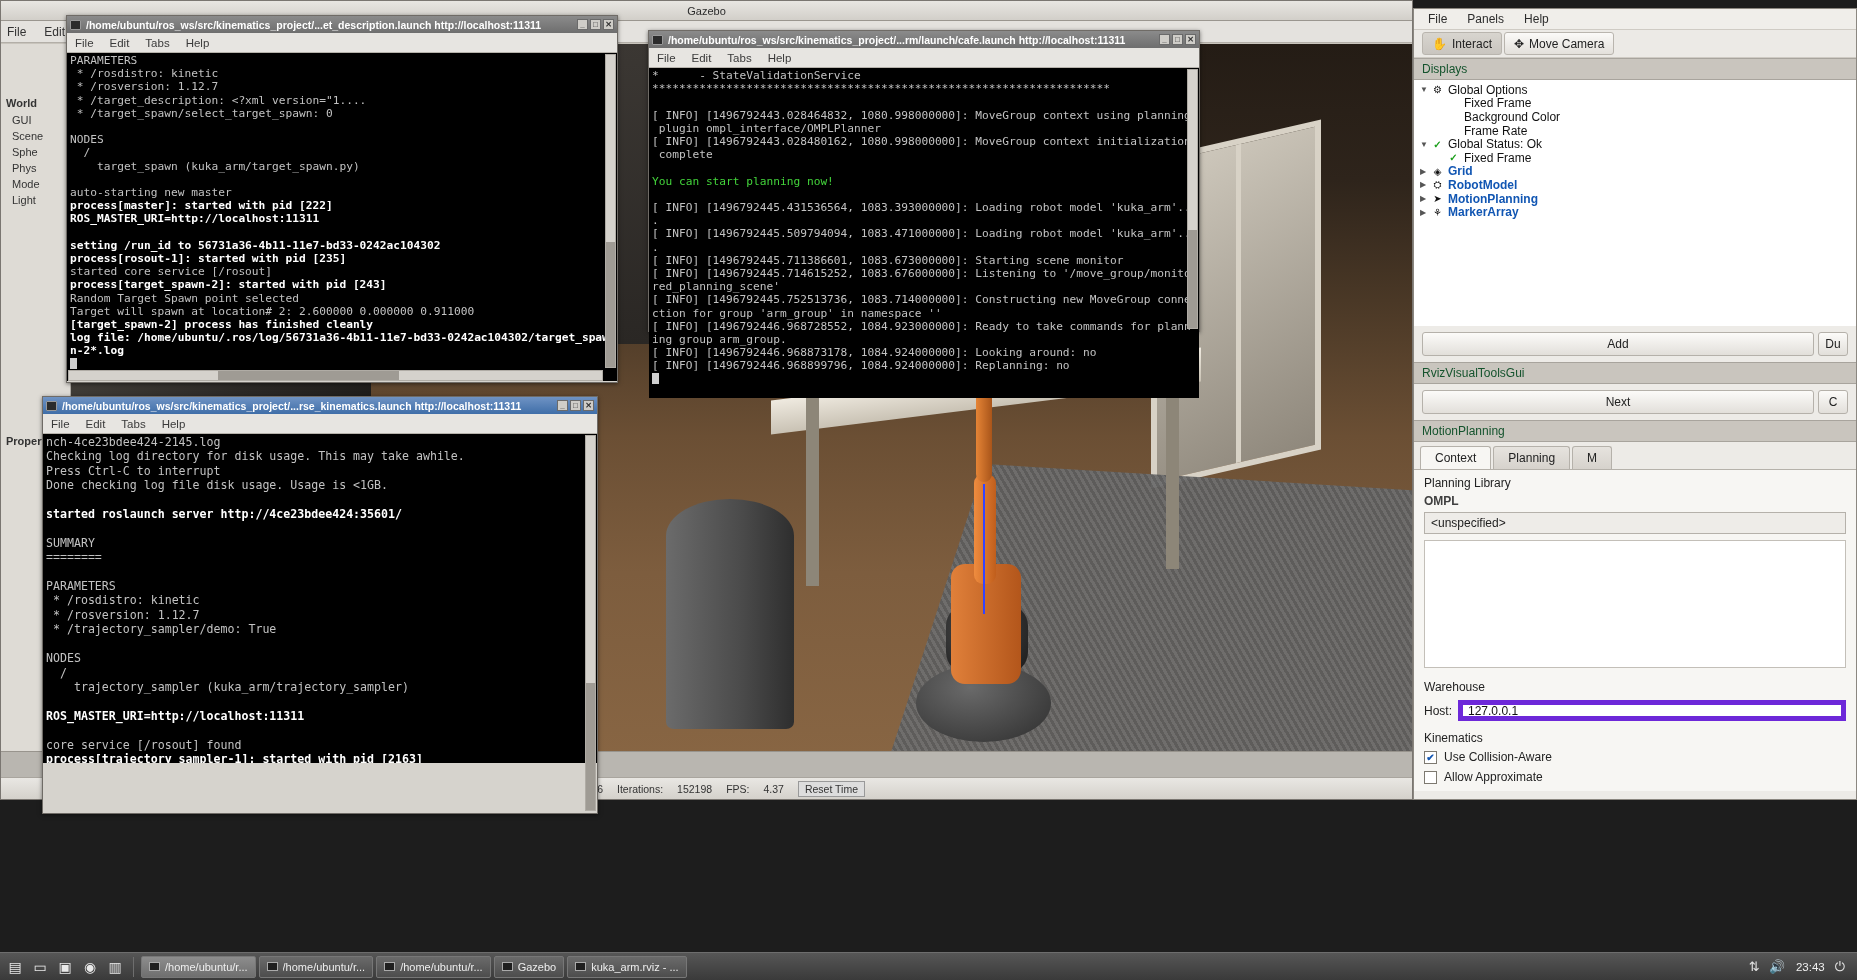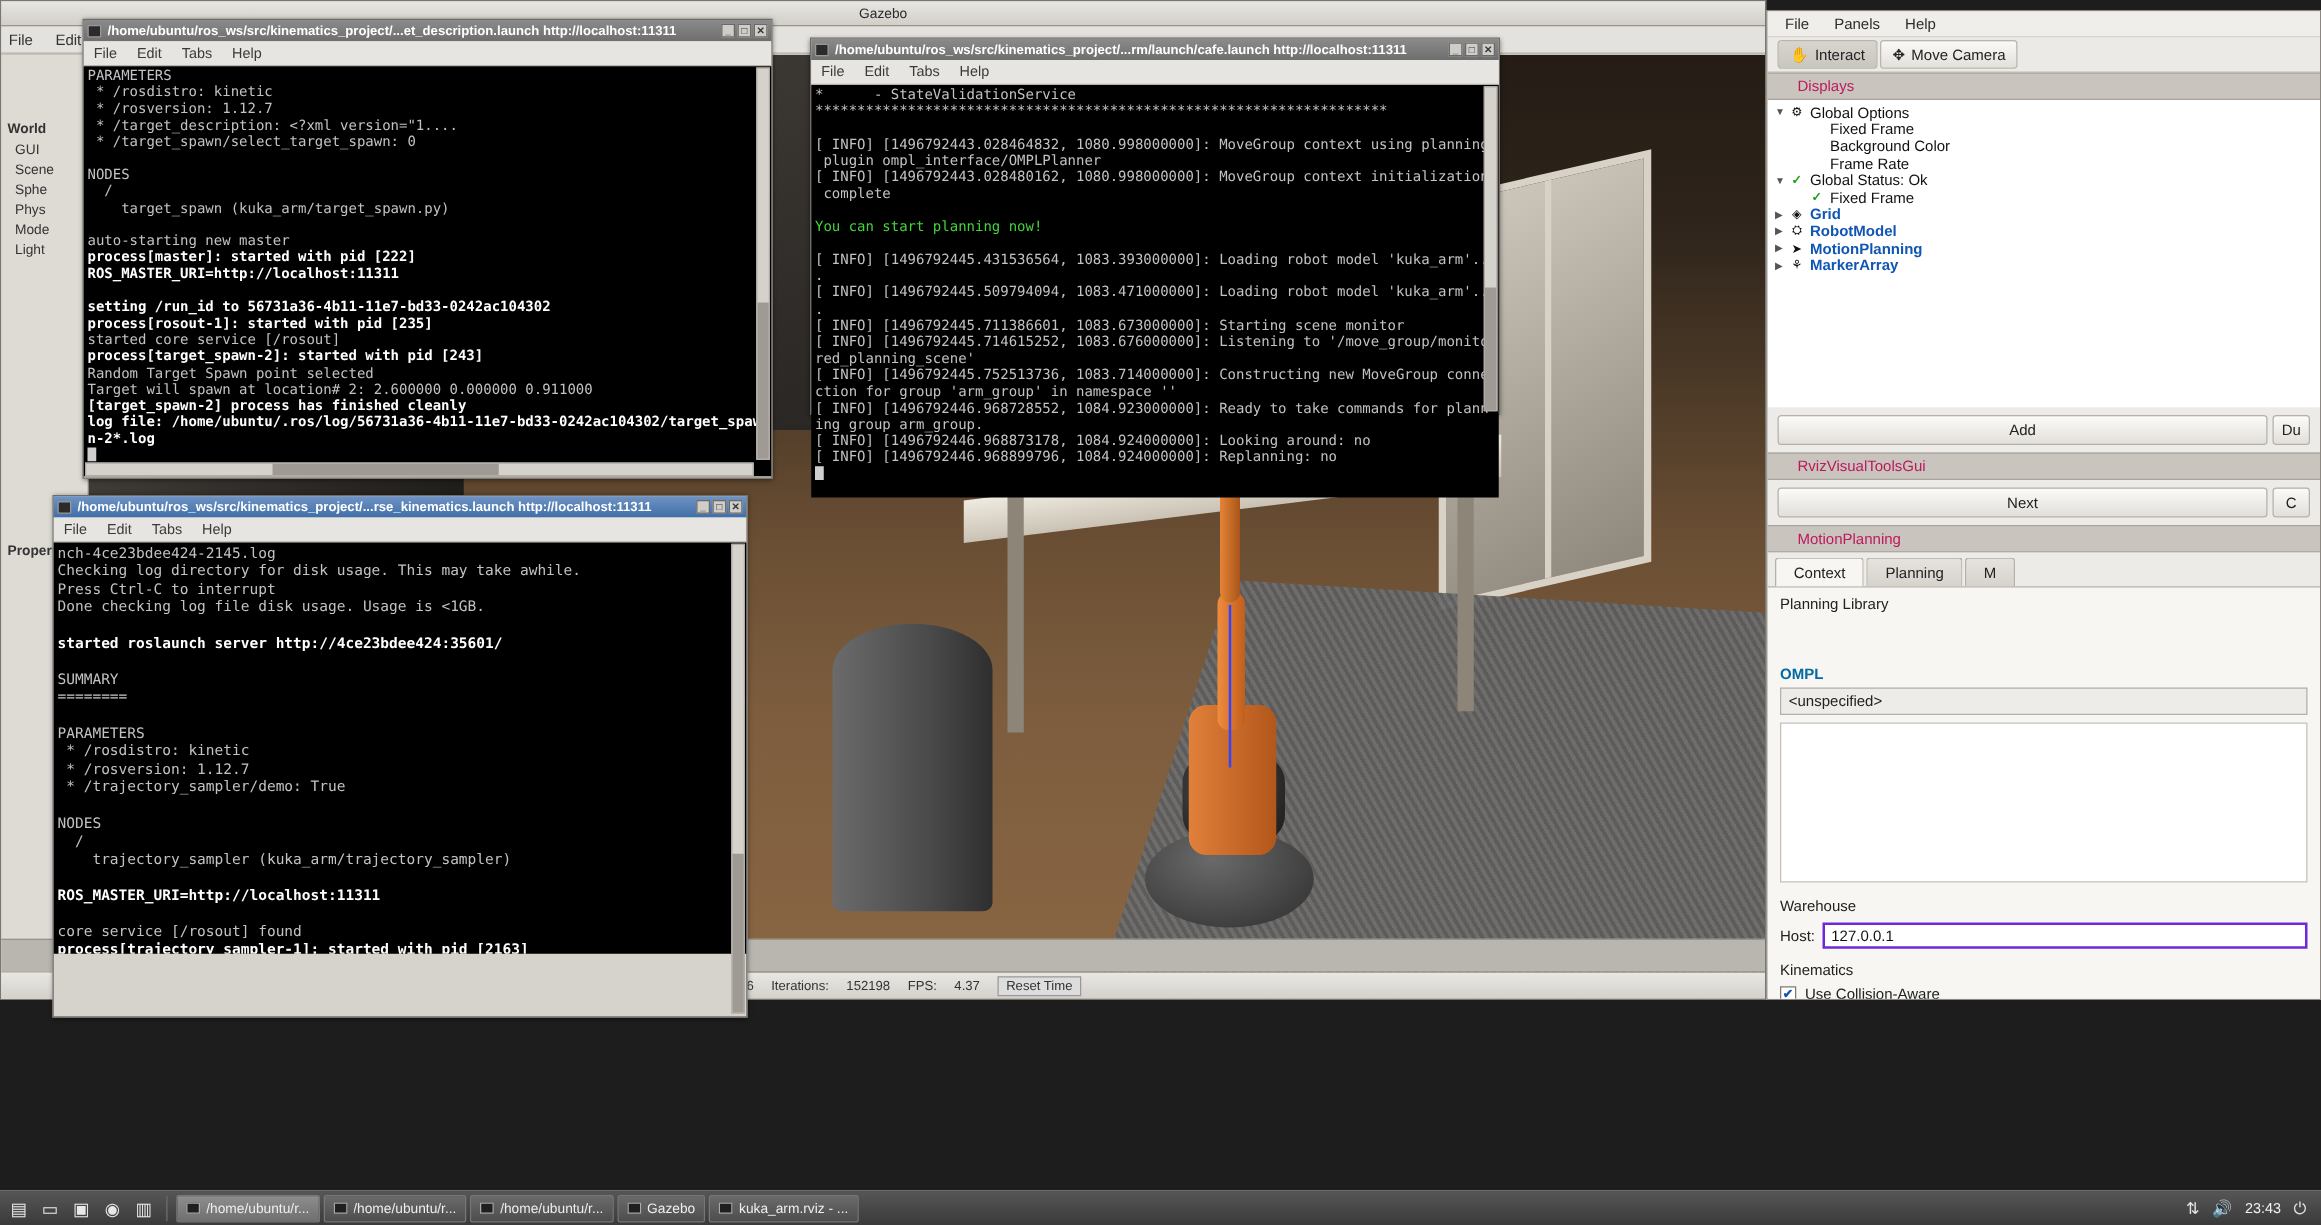--- a/index.html
+++ b/index.html
@@ -112,48 +112,48 @@
   .rv-menu { height:21px; background:#f0eeea; display:flex; align-items:center;
     gap:20px; padding-left:14px; font-size:12px; color:#2c2c2c;
     border-bottom:1px solid #cfcbc4; }
   .rv-toolbar { height:28px; background:#eceae6; display:flex; align-items:center;
     gap:2px; padding-left:8px; border-bottom:1px solid #cfcbc4; }
   .tool-btn { height:23px; display:flex; align-items:center; gap:5px;
     padding:0 9px; font-size:12px; color:#222;
     background:linear-gradient(#fbfaf8,#e3e0db); border:1px solid #b9b5ae;
     border-radius:3px; }
   .tool-btn.pressed { background:linear-gradient(#d8d5cf,#c9c5bf); }
-  .panel-hdr { background:#c9c5be; font-size:12px; color:#be185d;
-    padding:3px 24px; border-top:1px solid #a8a49d; border-bottom:1px solid #a8a49d; }
+  .panel-hdr { background:#c9c5be; font-size:12px; color:#14532d;
+    padding:3px 8px; border-top:1px solid #a8a49d; border-bottom:1px solid #a8a49d; }
   .displays-tree { background:#fff; font-size:12px; color:#111; padding:3px 0;
     height:246px; overflow:hidden; }
   .dt-row { display:flex; align-items:center; height:13.6px; padding-left:6px;
     white-space:nowrap; }
   .dt-arrow { width:11px; color:#555; font-size:8px; flex:0 0 auto; }
   .dt-ico { width:13px; flex:0 0 auto; text-align:center; font-size:10px; }
   .dt-label { margin-left:4px; }
   .dt-label.blue { color:#1156b3; font-weight:bold; }
   .dt-label.ok { color:#111; }
   .check { color:#1a9e1a; font-weight:bold; }
   .rv-btnrow { display:flex; gap:4px; padding:6px 8px; background:#edebe7; }
   .rv-btn { flex:1; height:24px; font-size:12px; color:#222;
     background:linear-gradient(#fcfbf9,#e2dfda); border:1px solid #b5b1aa;
     border-radius:3px; display:flex; align-items:center; justify-content:center; }
   .tabs { display:flex; gap:2px; padding:4px 6px 0 6px; background:#edebe7; }
   .tab { padding:4px 14px; font-size:12px; color:#222;
     background:linear-gradient(#e6e3de,#d6d2cc); border:1px solid #b5b1aa;
     border-bottom:none; border-radius:3px 3px 0 0; }
   .tab.sel { background:#f7f6f3; }
   .section-lbl { font-size:12px; color:#222; padding:6px 10px 2px 10px; }
-  .green-lbl { font-size:12px; color:#0369a1; font-weight:bold; padding:2px 10px;margin-top:38px; }
+  .green-lbl { font-size:12px; color:#404040; font-weight:bold; padding:2px 10px; }
   .combo { margin:2px 10px; height:22px; background:#eeece8; border:1px solid #b5b1aa;
     display:flex; align-items:center; padding:0 6px; font-size:12px; color:#222; }
   .wh-row { display:flex; align-items:center; gap:6px; padding:4px 10px; }
   .wh-row .lb { font-size:12px; color:#222; }
-  .wh-row .inp { flex:1; height:21px; background:#fff; border:2px solid #6d28d9;
+  .wh-row .inp { flex:1; height:21px; background:#fff; border:5px solid #6d28d9;
     font-size:12px; color:#111; display:flex; align-items:center; padding:0 5px; }
   .cb-row { display:flex; align-items:center; gap:7px; padding:3px 10px;
     font-size:12px; color:#222; }
   .cbox { width:13px; height:13px; border:1px solid #7d7970; background:#fff;
     display:flex; align-items:center; justify-content:center;
     font-size:10px; color:#1156b3; font-weight:bold; flex:0 0 auto; }
   .white-area { background:#fff; border:1px solid #c3bfb8; margin:6px 10px;
     height:128px; }
 
   

